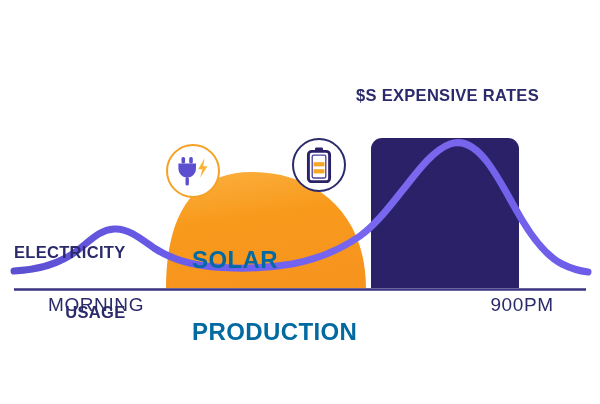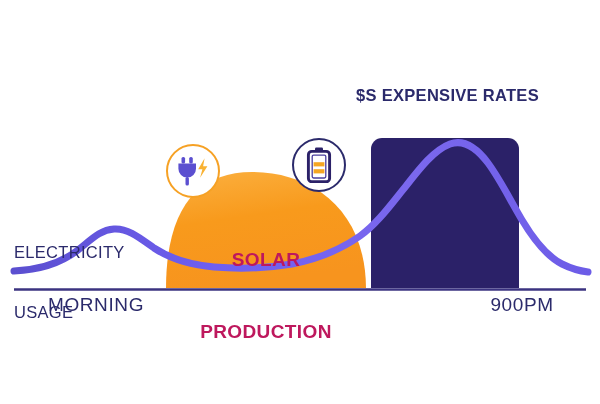--- a/index.html
+++ b/index.html
@@ -40,46 +40,45 @@
     margin: 0;
     white-space: pre;
     font-family: "Liberation Sans", sans-serif;
   }
 
   .annot-left {
     left: 14px;
     top: 202px;
     color: #2b2a6b;
     font-size: 16.5px;
-    font-weight: normal;
+    font-weight: bold;
     letter-spacing: 0.3px;
     line-height: 20px;
-    text-align: left;
+    text-align: right;
   }
 
   .annot-top-right {
     left: 356px;
     top: 85px;
     color: #2b2a6b;
     font-size: 16.5px;
     font-weight: bold;
     letter-spacing: 0.3px;
     line-height: 20px;
   }
 
   .dome-label {
     left: 192px;
     top: 200px;
     width: 148px;
-    color: #be185d;
-    font-size: 19px;
+    color: #0369a1;
+    font-size: 24px;
     font-weight: bold;
     letter-spacing: 0.4px;
     line-height: 24px;
-    text-align: center;
   }
 
   .axis-tick {
     position: absolute;
     top: 294px;
     color: #2b2a6b;
     font-size: 19px;
     font-weight: normal;
     letter-spacing: 0.6px;
     text-align: center;

